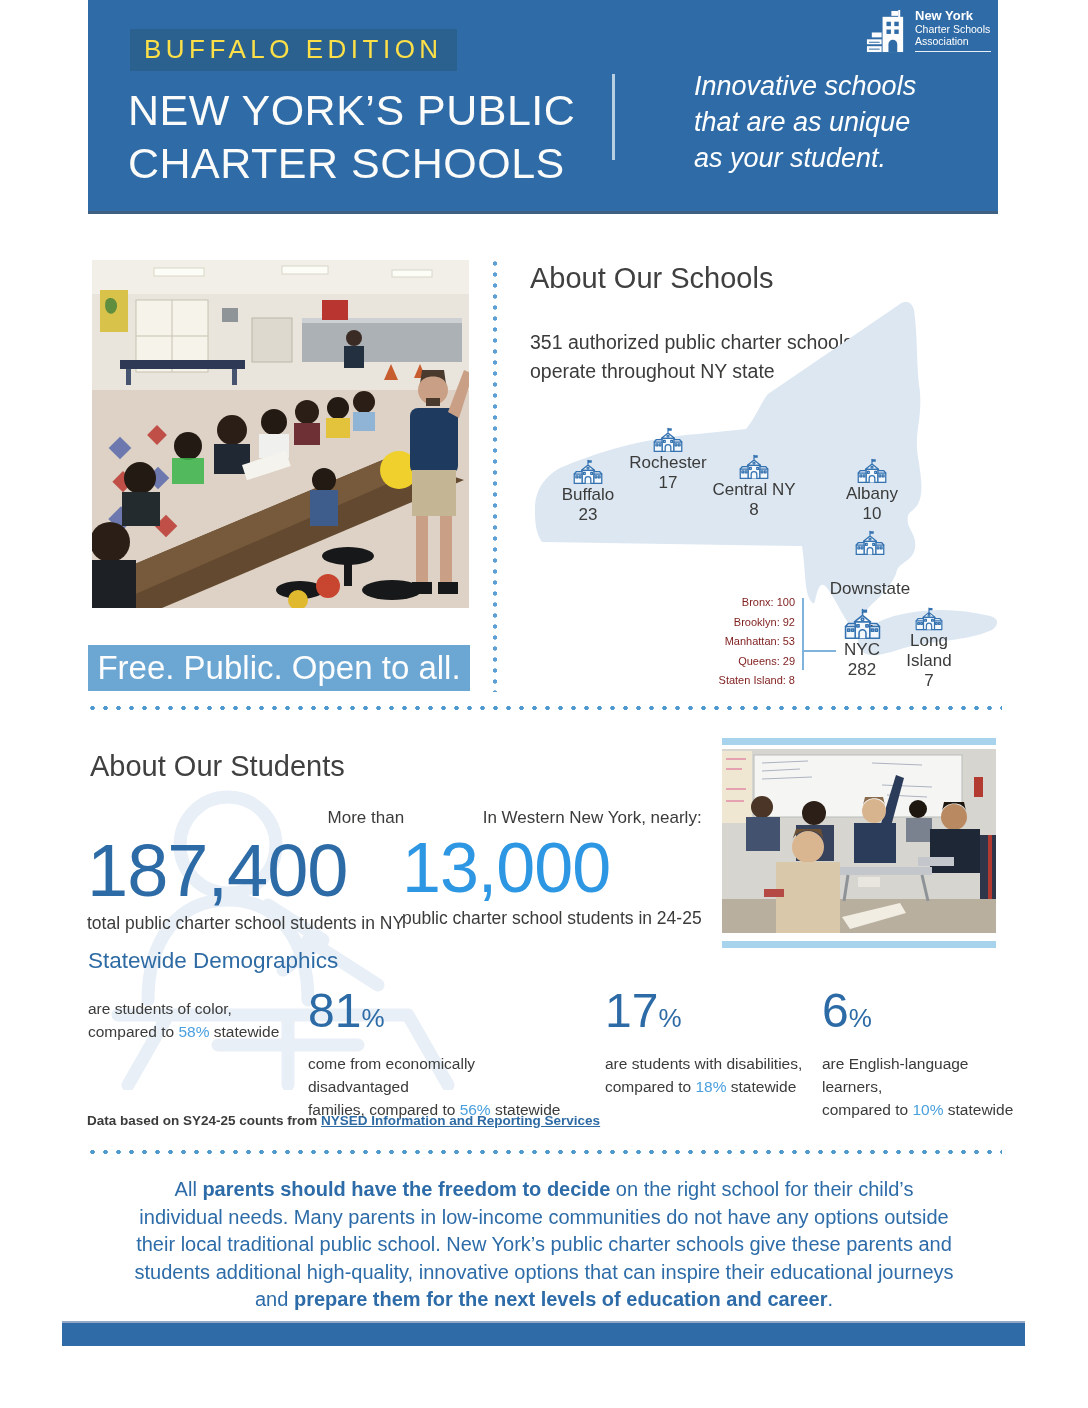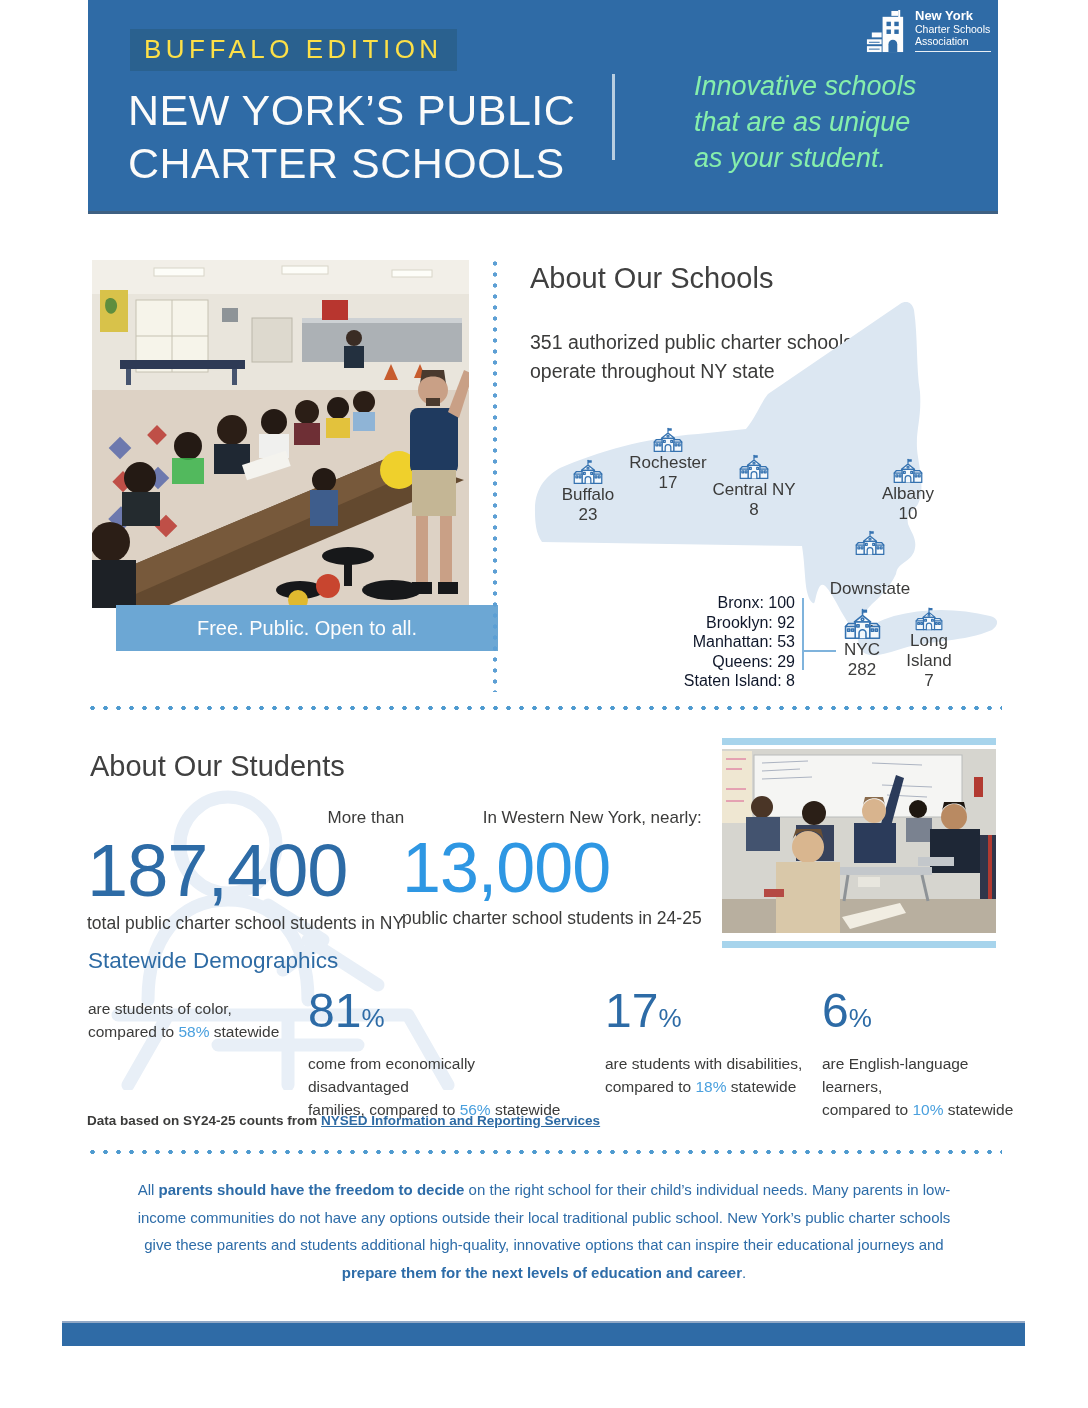--- a/index.html
+++ b/index.html
@@ -7,62 +7,62 @@
         font-family:"Liberation Sans","DejaVu Sans",sans-serif;color:#3B3B3A;}
   .abs{position:absolute;}
 
   
   .header-band{left:88px;top:0;width:910px;height:211px;background:#2F6BA6;
                border-bottom:3px solid rgba(75,88,100,.55);}
   .edition-chip{left:42px;top:29px;background:#2A618F;color:#fde047;
                 font-size:26px;letter-spacing:4.5px;padding:5px 14px 6px 14px;}
   .main-title{left:40px;top:84px;color:#FBFBFA;font-size:43px;line-height:53px;letter-spacing:.5px;}
   .header-divider{left:524px;top:74px;width:3px;height:86px;background:#C8D9E8;opacity:.9;}
-  .tagline{left:606px;top:68px;color:#86efac;font-style:italic;font-size:27px;line-height:36px;}
+  .tagline{left:606px;top:68px;color:#ffffff;font-style:italic;font-size:27px;line-height:36px;}
   .logo{left:776px;top:9px;display:flex;align-items:flex-start;}
   .logo-text{margin-left:6px;color:#fff;border-bottom:1.6px solid #E8EFF5;padding-bottom:4px;width:76px;}
   .logo-l1{font-size:13px;font-weight:bold;line-height:14px;}
   .logo-l2{font-size:10.5px;line-height:12px;}
 
   
   .dot-h{height:6px;background-image:radial-gradient(circle,#4E9ACF 2px,transparent 2.5px);
          background-size:13px 6px;background-repeat:repeat-x;}
   .dot-v{width:6px;background-image:radial-gradient(circle,#5C9FD4 1.9px,transparent 2.4px);
          background-size:6px 11px;background-repeat:repeat-y;}
 
   
   .section-heading{color:#404040;font-size:29px;}
   .schools-body{font-size:19.5px;line-height:29px;color:#3B3B3A;}
   .region{display:flex;flex-direction:column;align-items:center;text-align:center;
           font-size:17px;line-height:20px;color:#3B3B3A;z-index:2;}
-  .boroughs{font-size:16px;line-height:19.5px;text-align:right;color:#0f172a;z-index:2;}
+  .boroughs{font-size:11px;line-height:19.5px;text-align:right;color:#7f1d1d;z-index:2;}
   .bracket{background:#7FB3DC;z-index:1;}
 
   
-  .caption-band{left:88px;top:605px;width:382px;height:46px;background:#6CA7D4;color:#FDFDFD;
-                font-size:20px;display:flex;align-items:center;justify-content:center;margin-left:28px;}
+  .caption-band{left:88px;top:645px;width:382px;height:46px;background:#6CA7D4;color:#FDFDFD;
+                font-size:33px;display:flex;align-items:center;justify-content:center;}
   .stripe{background:#A7D4EC;}
 
   
   .pre-label{font-size:17px;color:#3B3B3A;text-align:right;}
   .big-number{font-size:74px;color:#2D6BA6;letter-spacing:-1px;}
   .big-number.bright{color:#2E97E3;font-size:70px;}
   .post-label{font-size:17.5px;color:#3B3B3A;}
 
   
   .demo-heading{color:#2E6BA4;font-size:22.5px;}
   .stat-val{font-size:48px;color:#2D6BA6;}
   .stat-pct{font-size:26px;color:#2D6BA6;}
   .stat-text{font-size:15.5px;line-height:23px;color:#3B3B3A;margin-top:14px;}
   .hl{color:#4AA0DE;}
 
   
   .footnote{font-size:13.5px;color:#3B3B3A;}
   .footnote a{color:#2E6BA4;text-decoration:underline;}
-  .closing{font-size:15px;line-height:27.5px;color:#2D6CA8;text-align:center;}
+  .closing{font-size:20px;line-height:27.5px;color:#2D6CA8;text-align:center;}
   .closing .b{font-weight:bold;}
   .bottom-band{left:62px;top:1321px;width:963px;height:23px;background:#2F6BA6;
                border-top:2px solid #93A9C6;}
 </style>
 </head>
 <body>
 
 <div class="page">
 
   <svg width="0" height="0" style="position:absolute">
@@ -242,21 +242,21 @@
     <div>Buffalo</div>
     <div>23</div>
   </div>
   <div class="abs region" style="left:693px;top:453px;width:122px;">
     <svg width="30" height="27">
         <use href="#sym-school"></use>
       </svg>
     <div>Central NY</div>
     <div>8</div>
   </div>
-  <div class="abs region" style="left:848px;top:457px;width:120px;text-align:right;">
+  <div class="abs region" style="left:812px;top:457px;width:120px;text-align:right;">
     <svg width="30" height="27">
         <use href="#sym-school"></use>
       </svg>
     <div>Albany</div>
     <div>10</div>
   </div>
   <div class="abs region" style="left:809px;top:529px;width:122px;gap:23px;">
     <svg width="30" height="27">
         <use href="#sym-school"></use>
       </svg>

